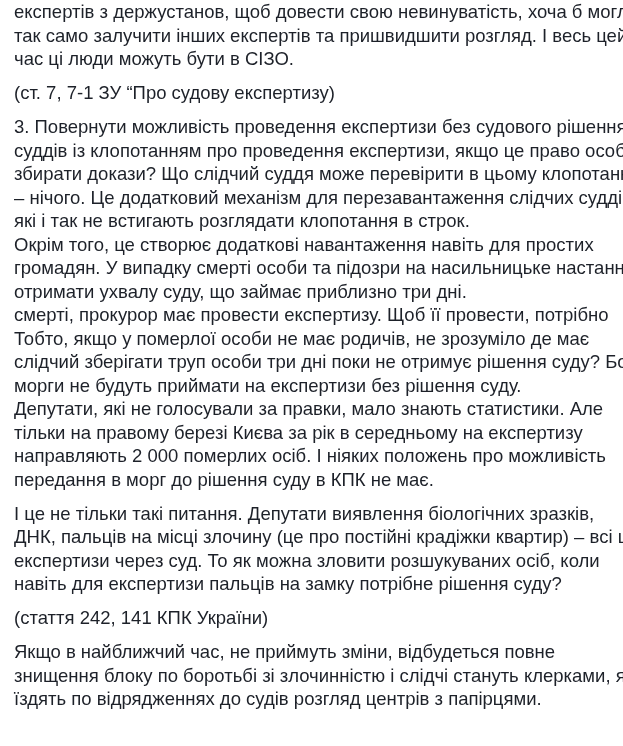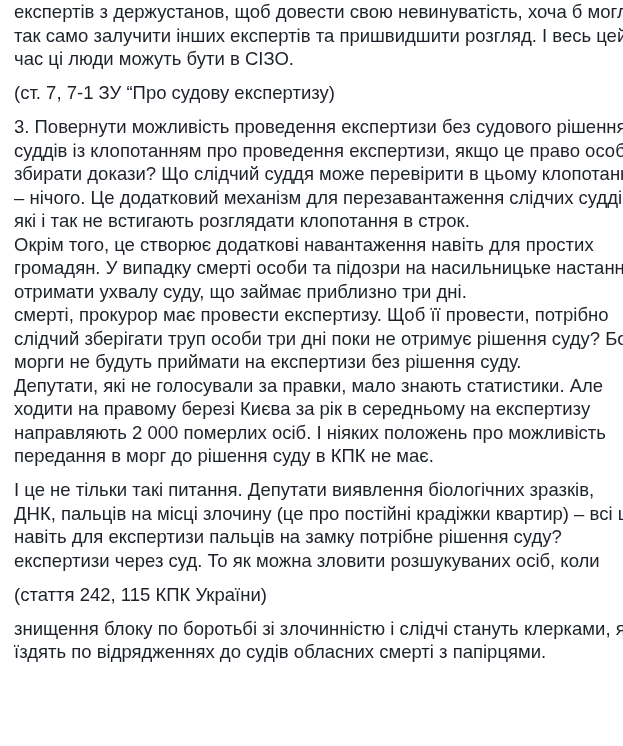--- a/index.html
+++ b/index.html
@@ -51,37 +51,39 @@
   <div class="para">
     <span class="line">3. Повернути можливість проведення експертизи без судового рішення.</span>
     <span class="line">суддів із клопотанням про проведення експертизи, якщо це право особи</span>
     <span class="line">збирати докази? Що слідчий суддя може перевірити в цьому клопотанні</span>
     <span class="line">– нічого. Це додатковий механізм для перезавантаження слідчих суддів,</span>
     <span class="line">які і так не встигають розглядати клопотання в строк.</span>
     <span class="line">Окрім того, це створює додаткові навантаження навіть для простих</span>
     <span class="line">громадян. У випадку смерті особи та підозри на насильницьке настання</span>
     <span class="line">отримати ухвалу суду, що займає приблизно три дні.</span>
     <span class="line">смерті, прокурор має провести експертизу. Щоб її провести, потрібно</span>
+    <span class="line">Тобто, якщо у померлої особи не має родичів, не зрозуміло де має</span>
     <span class="line">слідчий зберігати труп особи три дні поки не отримує рішення суду? Бо</span>
     <span class="line">морги не будуть приймати на експертизи без рішення суду.</span>
     <span class="line">Депутати, які не голосували за правки, мало знають статистики. Але</span>
-    <span class="line">ходити на правому березі Києва за рік в середньому на експертизу</span>
+    <span class="line">тільки на правому березі Києва за рік в середньому на експертизу</span>
     <span class="line">направляють 2 000 померлих осіб. І ніяких положень про можливість</span>
     <span class="line">передання в морг до рішення суду в КПК не має.</span>
   </div>
 
   <div class="para">
     <span class="line">І це не тільки такі питання. Депутати виявлення біологічних зразків,</span>
     <span class="line">ДНК, пальців на місці злочину (це про постійні крадіжки квартир) – всі ці</span>
+    <span class="line">експертизи через суд. То як можна зловити розшукуваних осіб, коли</span>
     <span class="line">навіть для експертизи пальців на замку потрібне рішення суду?</span>
-    <span class="line">експертизи через суд. То як можна зловити розшукуваних осіб, коли</span>
   </div>
 
   <div class="para">
-    <span class="line">(стаття 242, 115 КПК України)</span>
+    <span class="line">(стаття 242, 141 КПК України)</span>
   </div>
 
   <div class="para">
+    <span class="line">Якщо в найближчий час, не приймуть зміни, відбудеться повне</span>
     <span class="line">знищення блоку по боротьбі зі злочинністю і слідчі стануть клерками, які</span>
-    <span class="line">їздять по відрядженнях до судів обласних смерті з папірцями.</span>
+    <span class="line">їздять по відрядженнях до судів розгляд центрів з папірцями.</span>
   </div>
 
 </div>
 
 </body></html>

